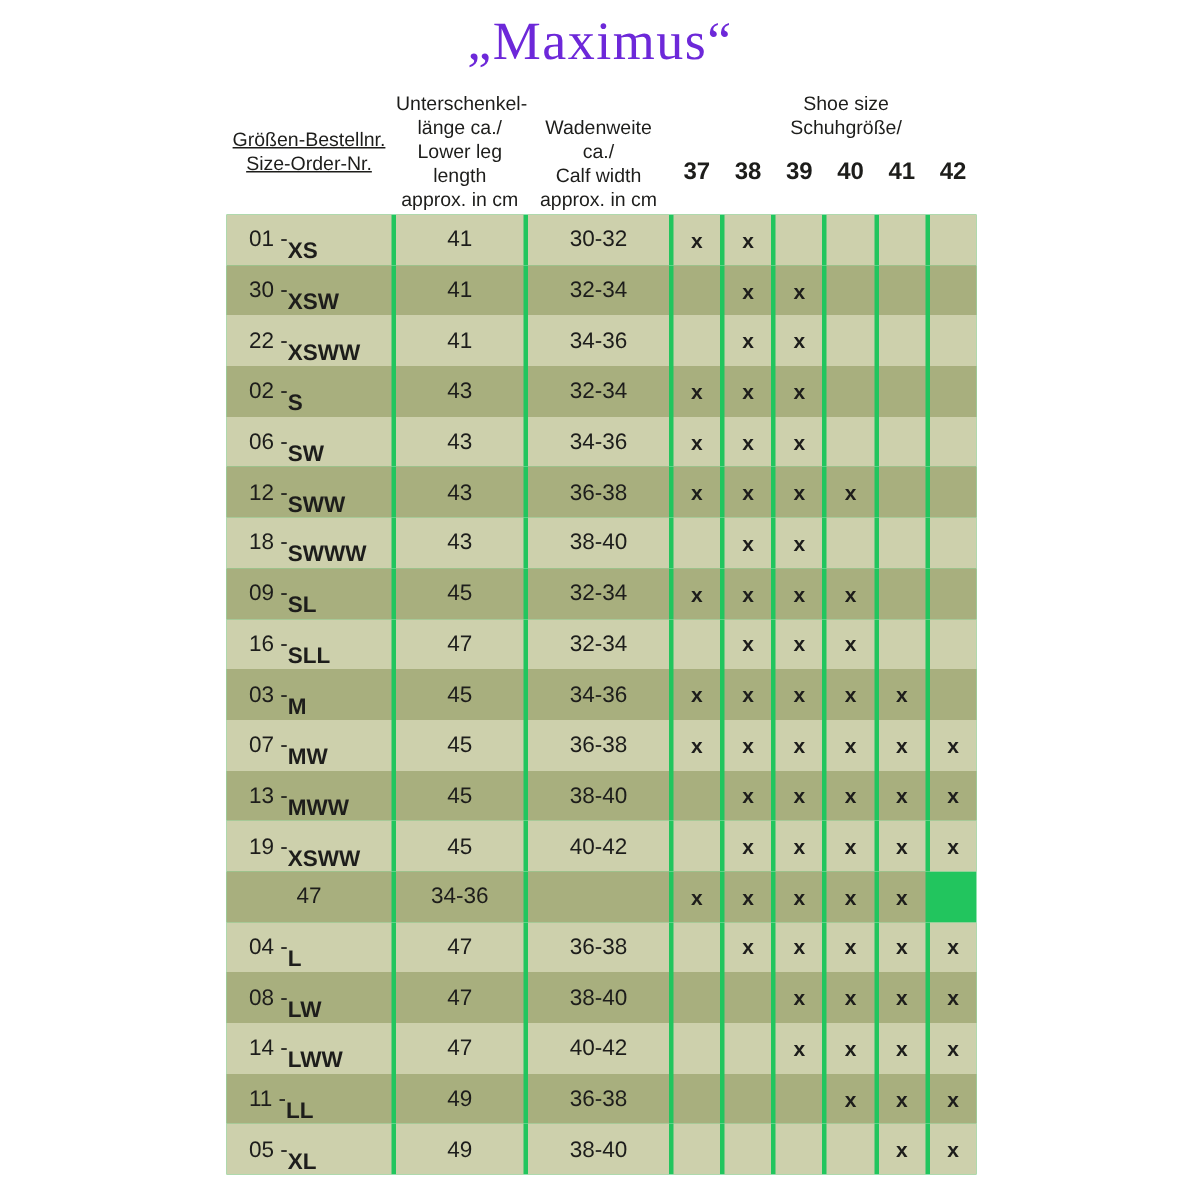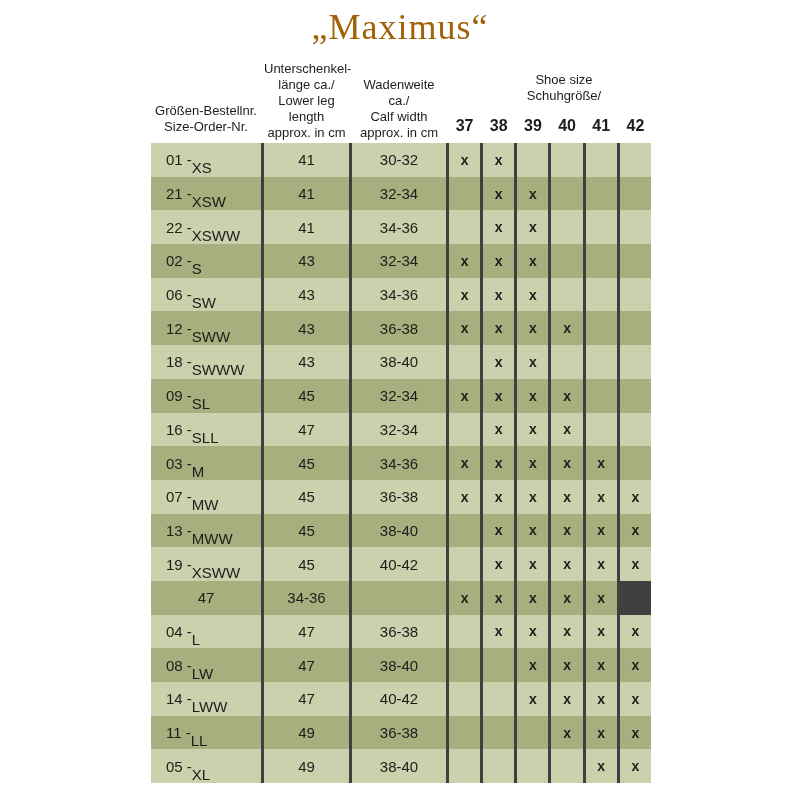--- a/index.html
+++ b/index.html
@@ -17,42 +17,42 @@
     overflow:hidden;
   }
   .page-title{
     position:absolute;
     top:6px;left:0;width:800px;
     text-align:center;
     font-family:"Liberation Serif", serif;
     font-weight:normal;
     font-size:36px;
     letter-spacing:1px;
-    color:#a16207;
+    color:#6d28d9;
   }
   .table-wrap{
     position:absolute;
     left:151px;top:60px;
     width:500px;
   }
   .header-row{
     display:grid;
     grid-template-columns:110px 85px 94px repeat(6,1fr);
     column-gap:3px;
     align-items:end;
     height:83px;
     width:500px;
   }
   .hcell{
     text-align:center;
     font-size:13px;
     line-height:16px;
     color:var(--text);
   }
-  .hcell.col1{padding-bottom:8px;}
+  .hcell.col1{padding-bottom:26px;text-decoration:underline;}
   .hcell.col2,.hcell.col3{padding-bottom:2px;}
   .shoe-span{
     grid-column:4 / 10;
     display:flex;
     flex-direction:column;
     justify-content:flex-end;
     height:100%;
   }
   .shoe-label{
     text-align:center;
@@ -60,42 +60,42 @@
     line-height:16px;
     transform:translateX(14px);
     margin-bottom:13px;
   }
   .shoe-numbers{
     display:grid;
     grid-template-columns:repeat(6,1fr);
     column-gap:3px;
     font-weight:bold;
     font-size:16px;
-    padding-bottom:8px;
+    padding-bottom:19px;
   }
   .shoe-numbers .num{text-align:center;}
   .row{
     display:grid;
     grid-template-columns:110px 85px 94px repeat(6,1fr);
     column-gap:3px;
     height:33.7px;
     width:500px;
-    background:#404040;
+    background:#22c55e;
   }
   .row .cell{
     display:flex;
     align-items:center;
     justify-content:center;
     font-size:15px;
     background:var(--bg);
   }
   .row.light{--bg:var(--row-light);}
   .row.dark{--bg:var(--row-dark);}
   .cell.c1{justify-content:flex-start;padding-left:15px;}
-  .cell.c1 .code{font-weight:normal;margin-top:16px;}
+  .cell.c1 .code{font-weight:bold;margin-top:16px;}
   .cell.shoe{font-weight:bold;font-size:14px;}
 </style>
 </head>
 <body>
 
 <h1 class="page-title">„Maximus“</h1>
 
 <div class="table-wrap">
 
   <div class="header-row">
@@ -140,21 +140,21 @@
     <div class="cell c3">30-32</div>
   <div class="cell shoe">x</div>
         <div class="cell shoe">x</div>
         <div class="cell shoe"></div>
         <div class="cell shoe"></div>
         <div class="cell shoe"></div>
         <div class="cell shoe"></div>
       </div>
       <div class="row dark">
     <div class="cell c1">
-          <span class="ord">21 - </span>
+          <span class="ord">30 - </span>
           <span class="code">XSW</span>
         </div>
     <div class="cell c2">41</div>
     <div class="cell c3">32-34</div>
   <div class="cell shoe"></div>
         <div class="cell shoe">x</div>
         <div class="cell shoe">x</div>
         <div class="cell shoe"></div>
         <div class="cell shoe"></div>
         <div class="cell shoe"></div>

